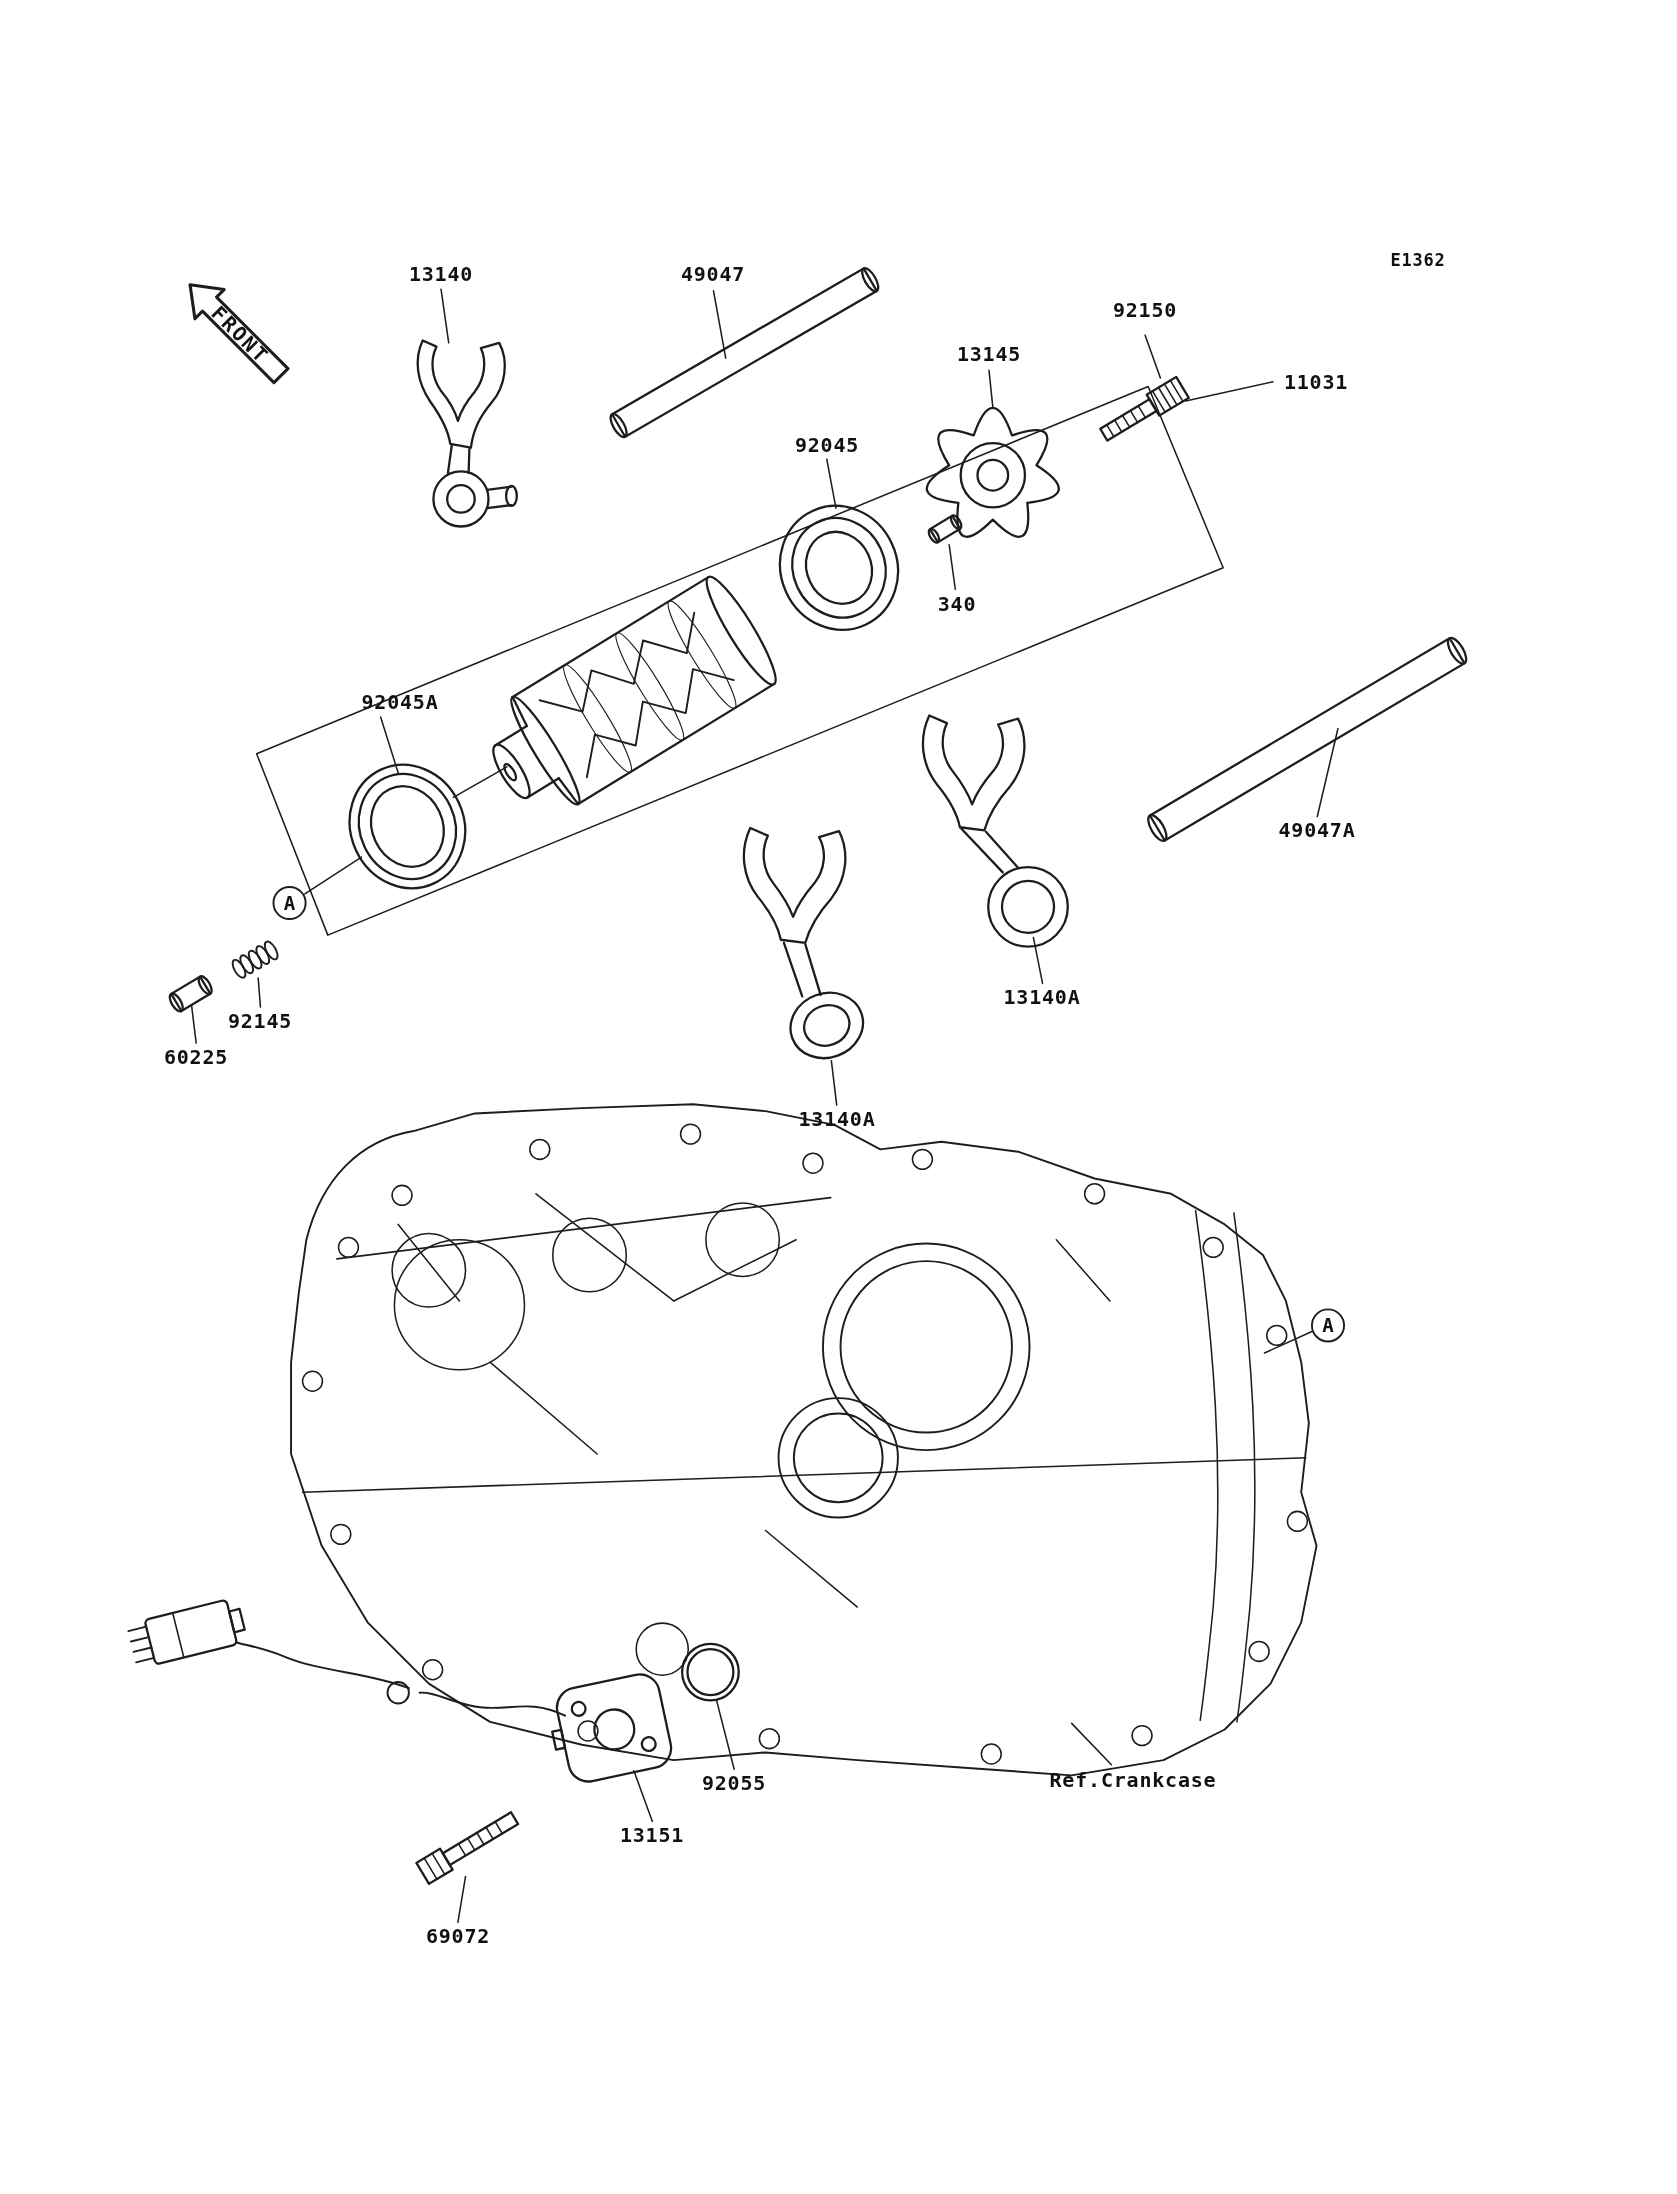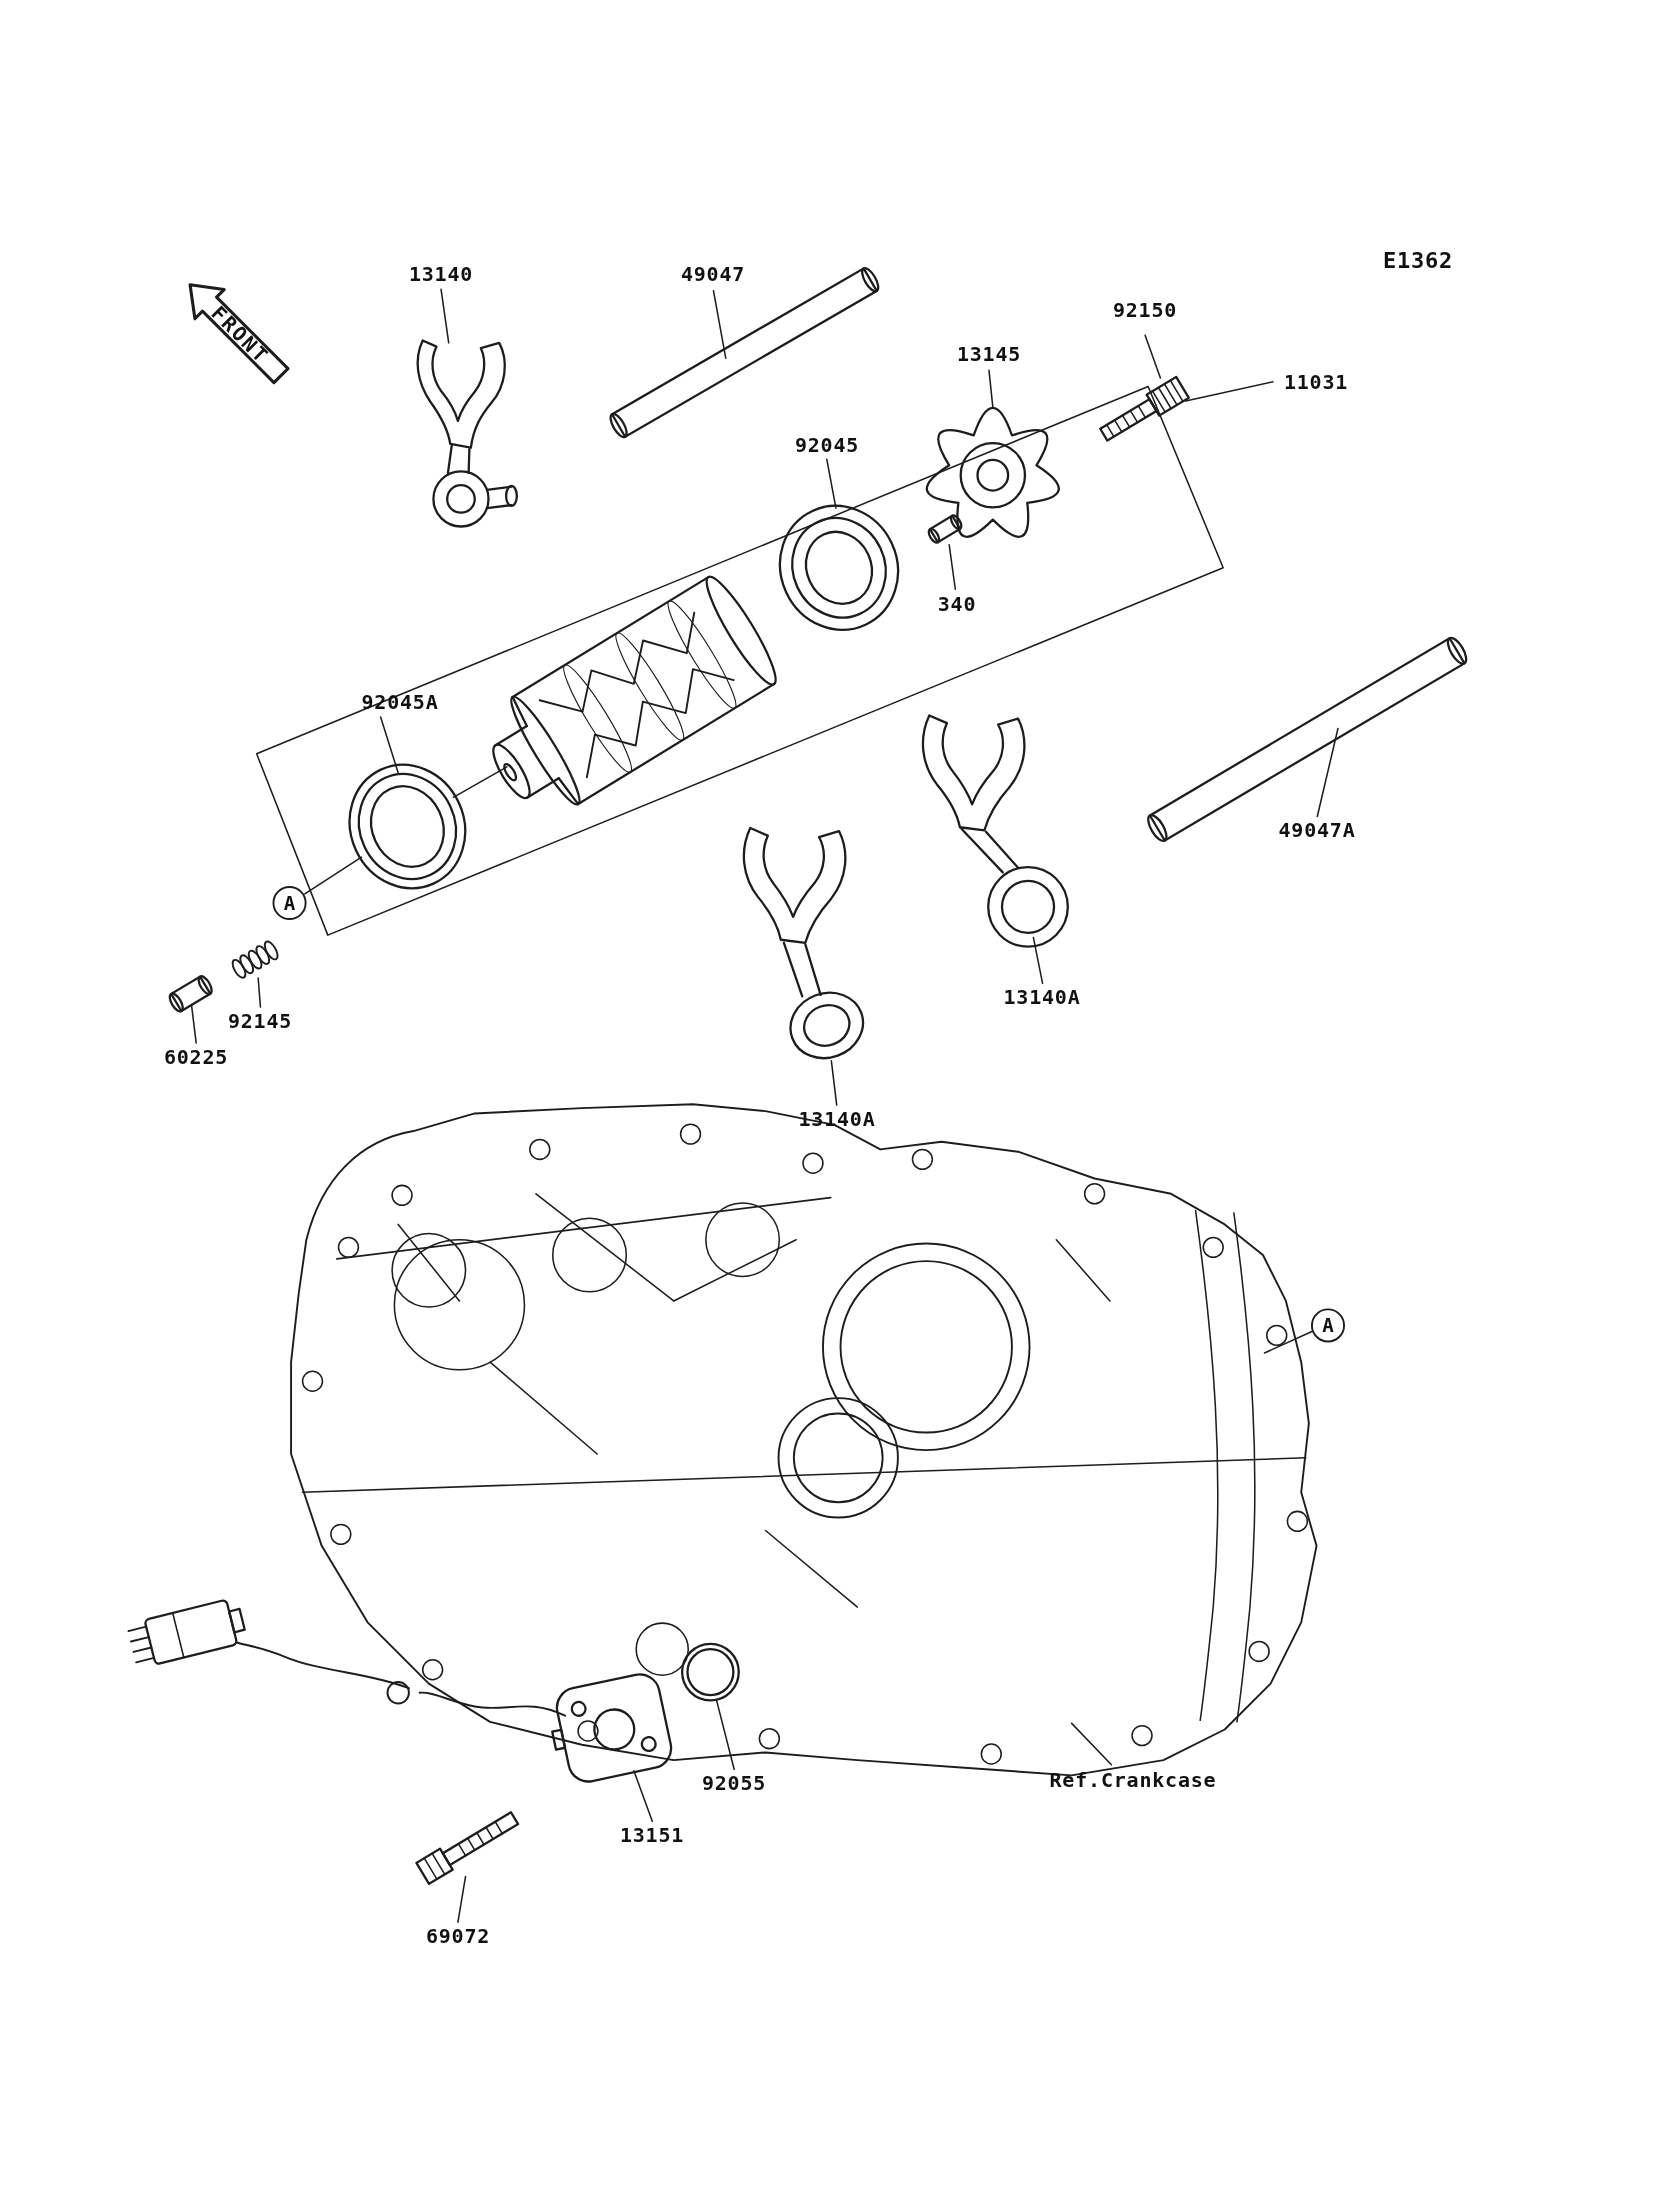--- a/index.html
+++ b/index.html
@@ -13,21 +13,21 @@
   .drawing{position:absolute;left:0;top:0;}
   .plabel{
     position:absolute;
     transform:translate(-50%,-50%);
     font-weight:bold;
     font-size:20px;
     letter-spacing:0.8px;
     color:#111;
     white-space:nowrap;
   }
-  .plabel.small{font-size:22px;}
+  .plabel.small{font-size:17px;}
   svg text{
     font-family:"DejaVu Sans Mono","Liberation Mono",monospace;
     font-weight:bold;
     fill:#111;
   }
 </style>
 </head>
 <body>
 
 <div class="canvas">

